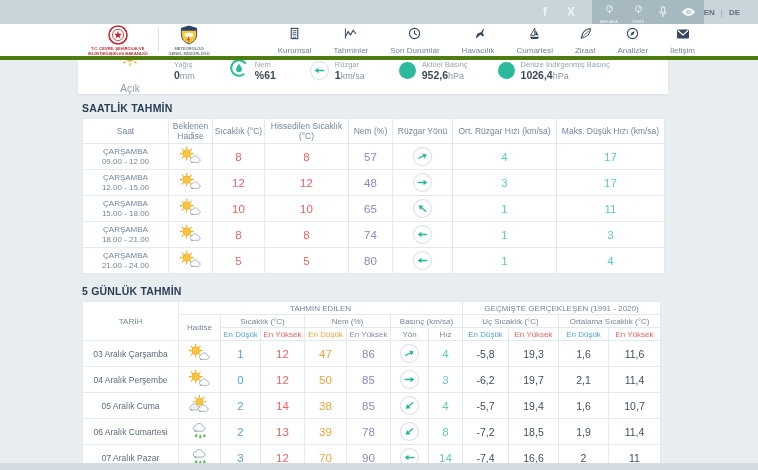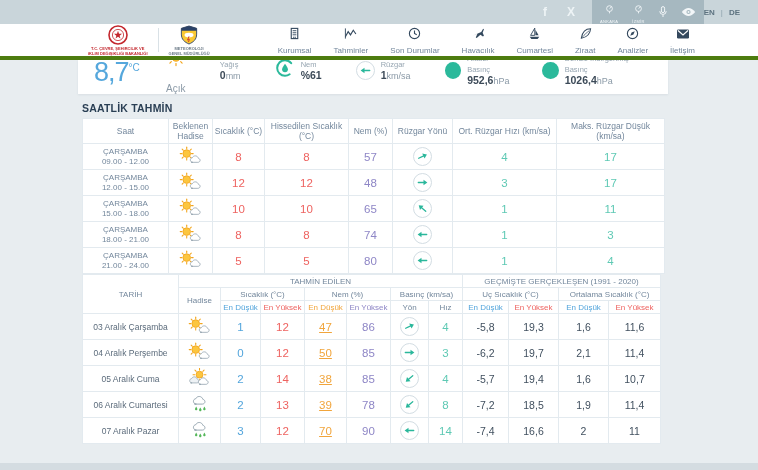--- a/index.html
+++ b/index.html
@@ -54,21 +54,21 @@
 
   .section-title { font-size:10.5px; font-weight:bold; color:#2a3f54; margin:8px 0 4px 4px; letter-spacing:.2px; }
 
   table { border-collapse:collapse; table-layout:fixed; background:#fff; margin-left:4px; }
   th, td { border:1px solid #e3eaef; text-align:center; vertical-align:middle; overflow:hidden; }
   th { font-weight:normal; font-size:8.5px; color:#73879c; padding:2px 1px; background:#fff; }
   td { font-size:11.5px; padding:0 1px; }
   .cell-time { font-size:8px; color:#73879c; line-height:10px; }
   .cell-date { font-size:8.5px; color:#5b6b7b; }
   .c-red { color:#ee6360; } .c-blue { color:#53a5dc; } .c-purple { color:#8e86c6; }
-  .c-orange { color:#f1a53c;text-decoration:underline; } .c-teal { color:#5ec9b4; } .c-dark { color:#41505f; font-size:10.5px; }
+  .c-orange { color:#f1a53c; } .c-teal { color:#5ec9b4; } .c-dark { color:#41505f; font-size:10.5px; }
   th.h-blue { color:#53a5dc; } th.h-red { color:#ee6360; } th.h-orange { color:#f1a53c; } th.h-purple { color:#8e86c6; }
 
   .dir-circle { display:inline-flex; width:19px; height:19px; border:1px solid #d3dde3; border-radius:50%;
                 align-items:center; justify-content:center; background:#fff; }
   .dir-circle svg { display:block; }
 
   .hourly-table tbody tr { height:26px; }
   .daily-table tbody tr { height:26px; }
   .daily-table thead tr { height:13px; }
   .daily-table thead th { font-size:8px; padding:1px; }
@@ -216,23 +216,20 @@
             </svg></span>
                  <span class="nlabel">İletişim</span>
         </a>
       </nav>
   </div>
 
   <div class="content">
 
     <div class="weather-strip">
       <div class="strip-inner">
-        <div class="strip-item">
-          <span class="big-temp"><span>8,7</span><span class="deg">°C</span></span>
-        </div>
         <div class="cond-block">
           <span>
             <svg width="20" height="20" viewBox="0 0 20 20">
               <g stroke="#f2a51c" stroke-width="1.2" stroke-linecap="round">
                 <line x1="10" y1="1.4" x2="10" y2="3.4"></line>
                   <line x1="10" y1="16.6" x2="10" y2="18.6"></line>
                 <line x1="1.4" y1="10" x2="3.4" y2="10"></line>
                   <line x1="16.6" y1="10" x2="18.6" y2="10"></line>
                 <line x1="3.9" y1="3.9" x2="5.3" y2="5.3"></line>
                   <line x1="14.7" y1="14.7" x2="16.1" y2="16.1"></line>
@@ -305,21 +302,21 @@
         </colgroup>
         <thead>
           <tr style="height:25px">
             <th>Saat</th>
             <th>Beklenen Hadise</th>
             <th>Sıcaklık (°C)</th>
             <th>Hissedilen Sıcaklık (°C)</th>
             <th>Nem (%)</th>
             <th>Rüzgar Yönü</th>
             <th>Ort. Rüzgar Hızı (km/sa)</th>
-            <th>Maks. Rüzgar Düşük (km/sa)</th>
+            <th>Maks. Düşük Hızı (km/sa)</th>
           </tr>
         </thead>
         <tbody>
           <tr>
             <td class="cell-time">
               <div>ÇARŞAMBA</div>
               <div>09.00 - 12.00</div>
             </td>
             <td><svg width="26" height="20" viewBox="0 0 27 21">
                 <line x1="14.0" y1="8.0" x2="15.8" y2="8.0" stroke="#f2a51c" stroke-width="1.1" stroke-linecap="round"></line>
@@ -457,20 +454,21 @@
                   <line x1="3.5" y1="10" x2="13" y2="10" stroke="#2ab79b" stroke-width="2" stroke-linecap="round"></line>
                   <path d="M11.5 5.8 L17.5 10 L11.5 14.2 Z" fill="#2ab79b"></path>
                 </svg>
               </span></td>
             <td class="c-teal">1</td>
             <td class="c-teal">4</td>
           </tr>
         </tbody>
       </table>
 
+    <div class="section-title" style="margin-top:11px">5 GÜNLÜK TAHMİN</div>
     <table class="daily-table" id="daily-table">
         <colgroup>
           <col style="width:96px">
           <col style="width:42px">
           <col style="width:40px">
           <col style="width:44px">
           <col style="width:42px">
           <col style="width:44px">
           <col style="width:38px">
           <col style="width:34px">

